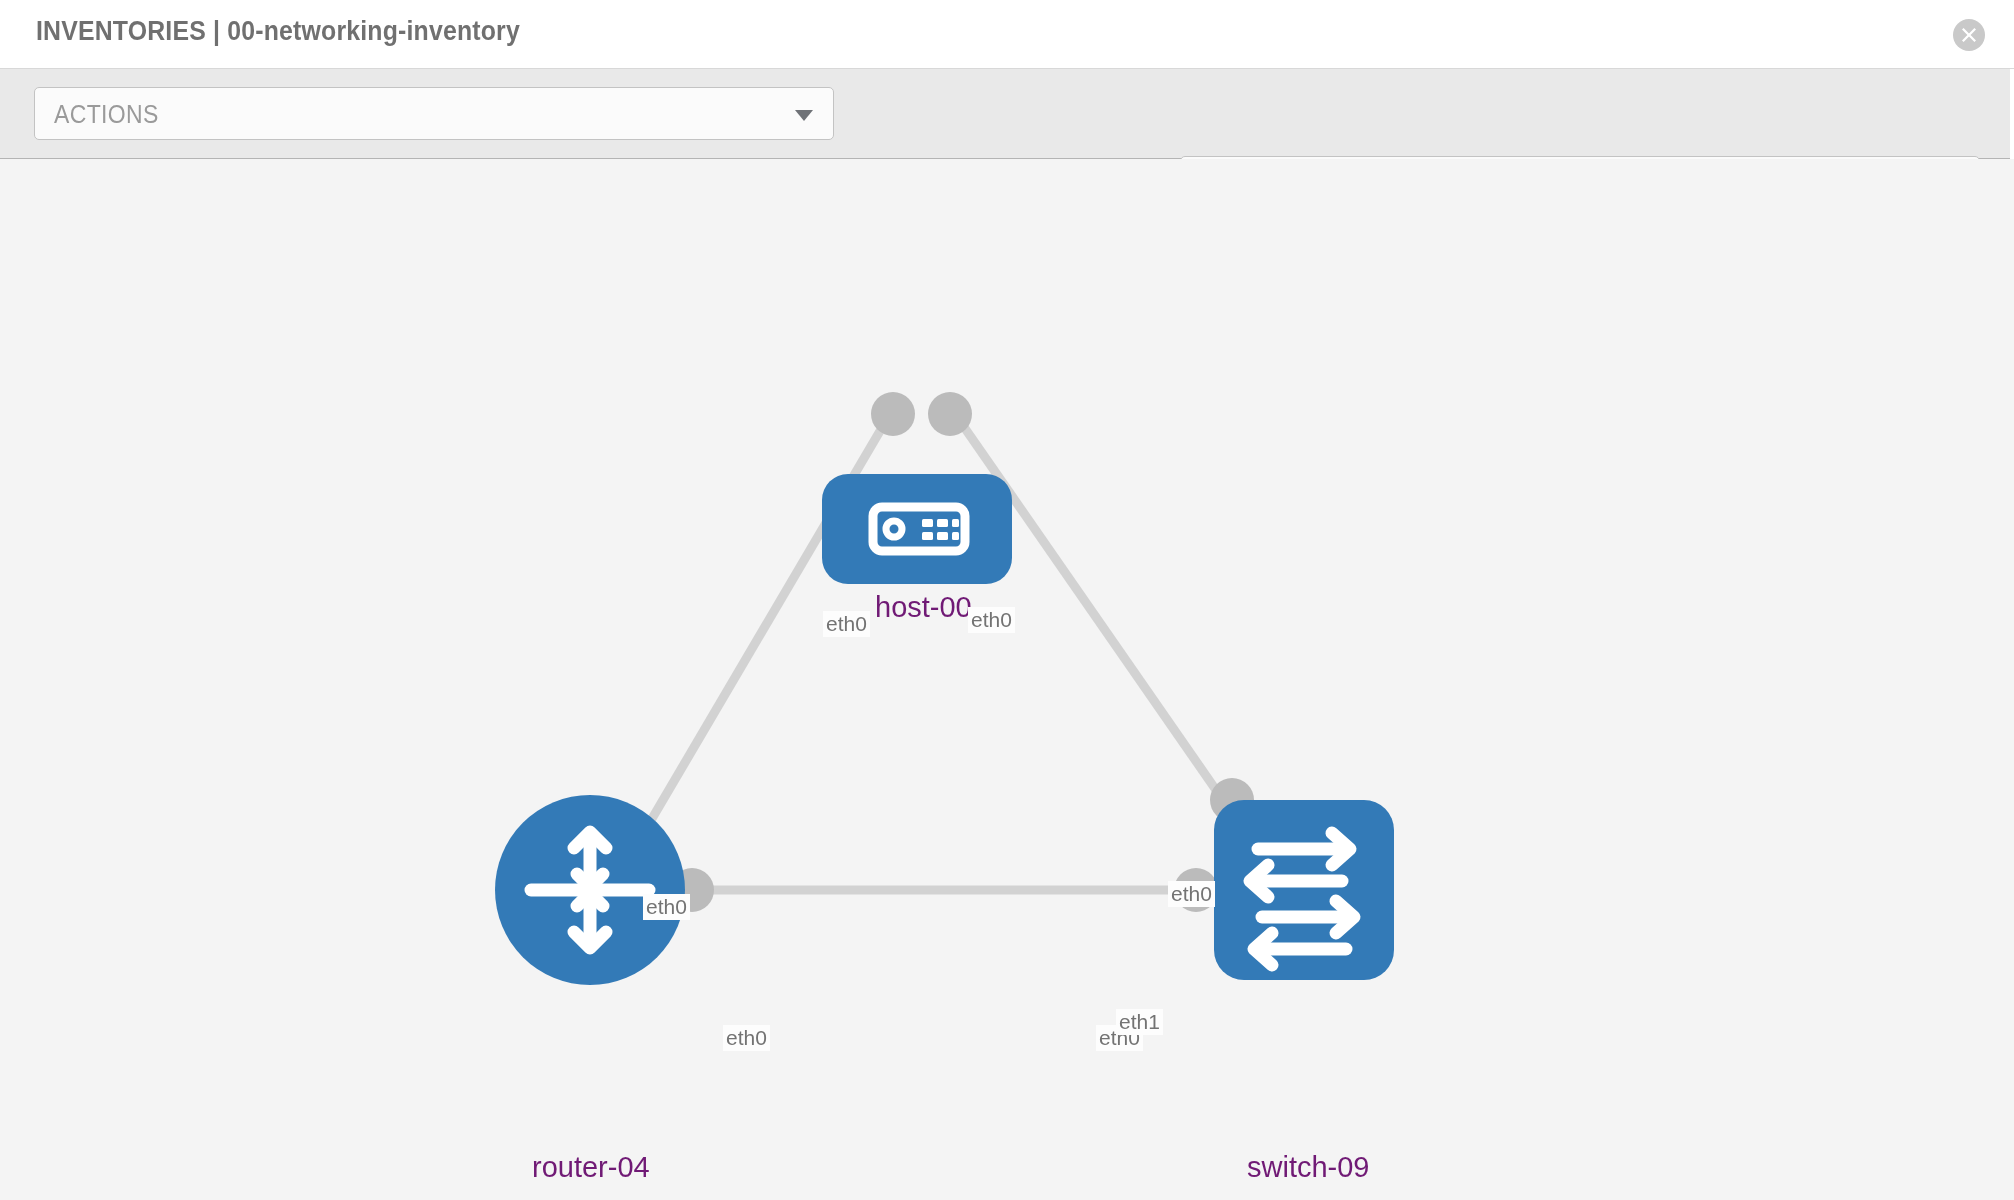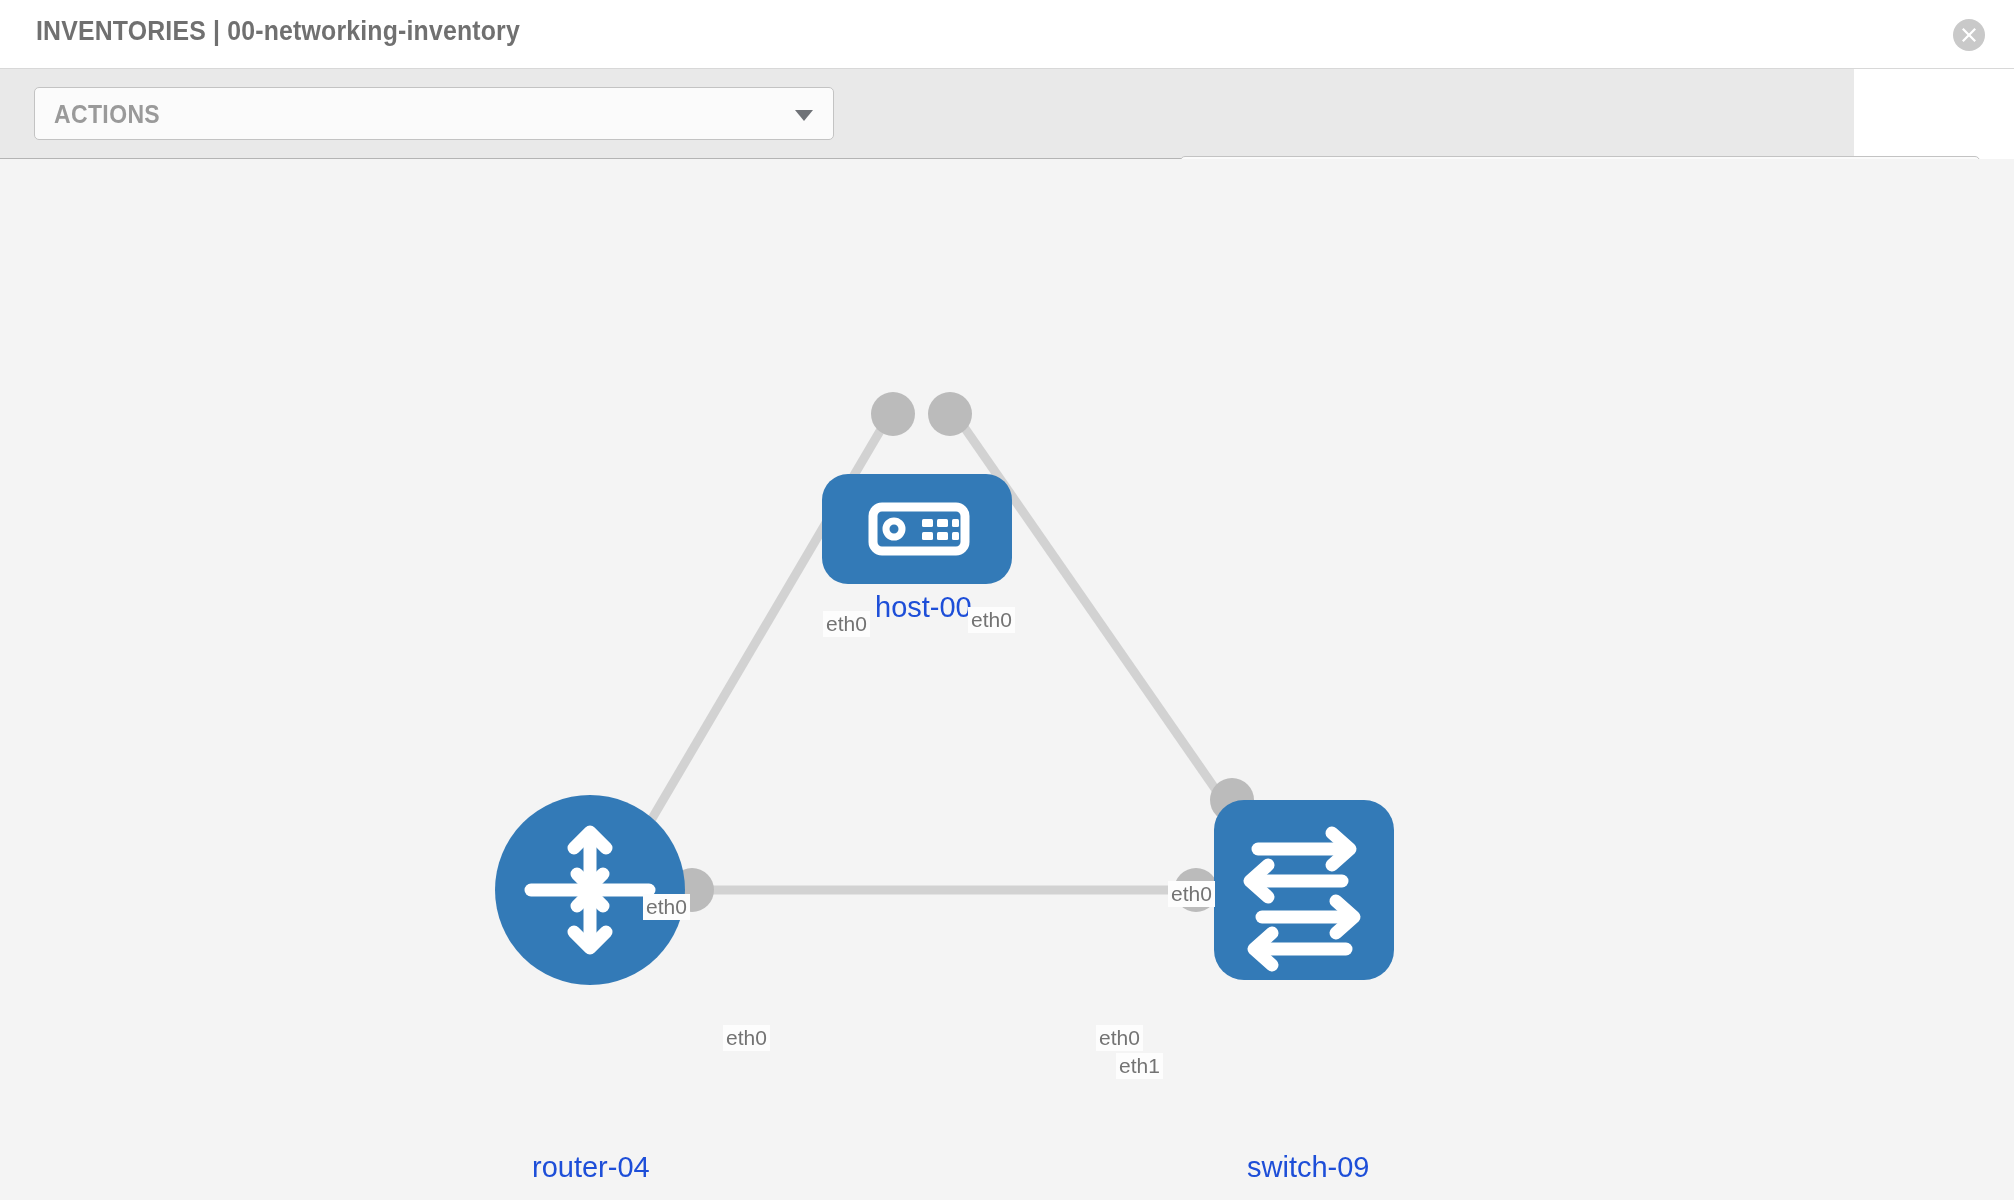--- a/index.html
+++ b/index.html
@@ -53,26 +53,25 @@
     border-radius: 50%;
     background: #c9c9c9;
     cursor: pointer;
   }
   .close-btn svg { display: block; }
 
   
   .toolbar {
     position: absolute;
     left: 0; top: 69px;
-    width: 1854px;
+    width: 2010px;
     height: 90px;
     background: #e9e9e9;
     border-bottom: 1px solid #b4b4b4;
     box-sizing: border-box;
-    font-weight: bold;
   }
   .actions-select {
     position: absolute;
     left: 34px;
     top: 18px;
     width: 800px;
     height: 53px;
     background: #fbfbfb;
     border: 1px solid #c3c3c3;
     border-radius: 5px;
@@ -144,21 +143,21 @@
     position: absolute;
     left: 0; top: 0;
     width: 2014px;
     height: 1041px;
   }
 
   
   .node-label {
     position: absolute;
     font-size: 29px;
-    color: #1d4ed8;
+    color: #701a75;
     background: #f4f4f4;
     white-space: nowrap;
     padding: 0 2px;
   }
   .iface-label {
     position: absolute;
     font-size: 21px;
     color: #737373;
     background: #fdfdfd;
     white-space: nowrap;
@@ -282,16 +281,16 @@
     <div class="node-label" style="left:873px; top:432px;">host-00</div>
     <div class="node-label" style="left:530px; top:992px;">router-04</div>
     <div class="node-label" style="left:1245px; top:992px;">switch-09</div>
 
     <div class="iface-label" style="left:823px; top:452px;">eth0</div>
     <div class="iface-label" style="left:968px; top:448px;">eth0</div>
     <div class="iface-label" style="left:643px; top:735px;">eth0</div>
     <div class="iface-label" style="left:1168px; top:722px;">eth0</div>
     <div class="iface-label" style="left:723px; top:866px;">eth0</div>
     <div class="iface-label" style="left:1096px; top:866px;">eth0</div>
-    <div class="iface-label" style="left:1116px; top:894px;">eth1</div>
+    <div class="iface-label" style="left:1116px; top:850px;">eth1</div>
 
   </div>
 </div>
 
 </body></html>

